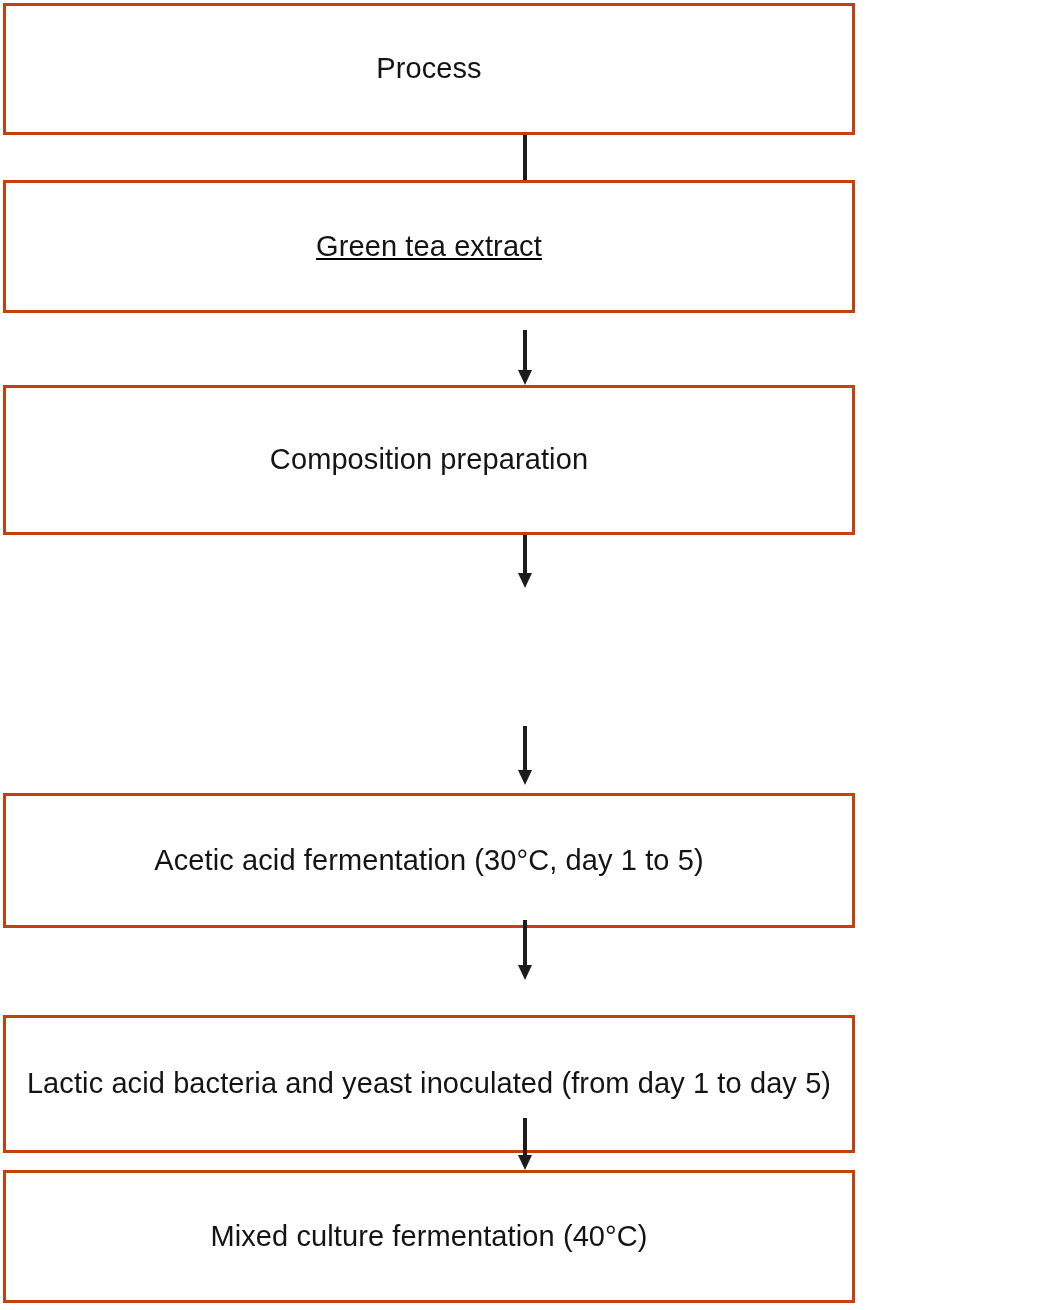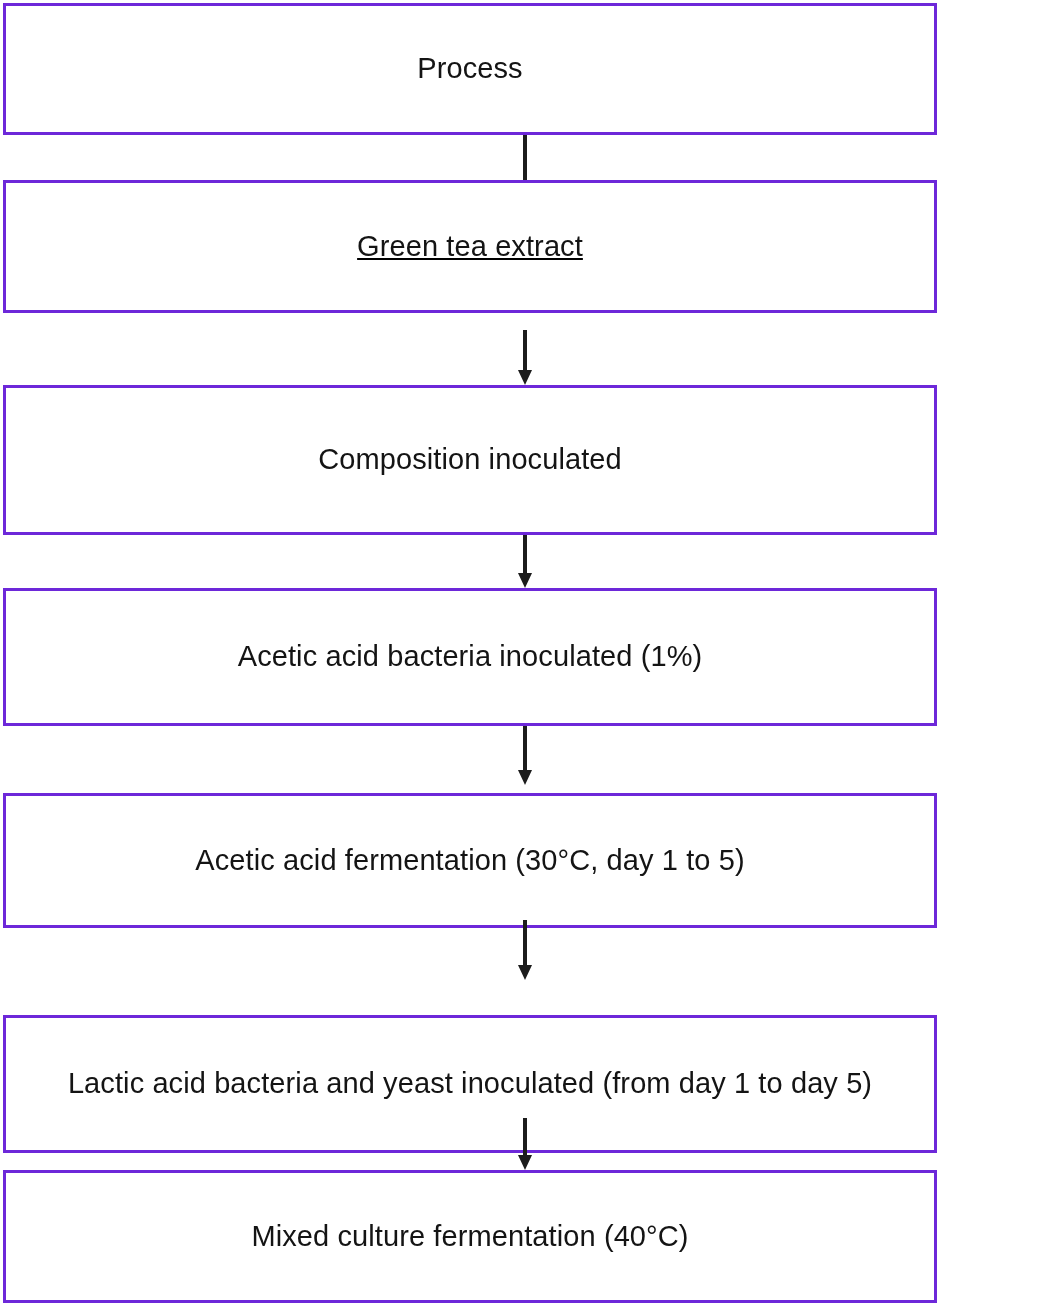--- a/index.html
+++ b/index.html
@@ -15,23 +15,23 @@
   #flowchart {
     position: relative;
     width: 1049px;
     height: 1310px;
     background: #ffffff;
     overflow: hidden;
   }
   .node-box {
     position: absolute;
     left: 3px;
-    width: 934px;
+    width: 852px;
     box-sizing: border-box;
-    border: 3px solid #6d28d9;
+    border: 3px solid #c2410c;
     background: #ffffff;
     display: flex;
     align-items: center;
     justify-content: center;
   }
   .node-label {
     font-family: "Liberation Sans", sans-serif;
     font-size: 29px;
     line-height: 1.1;
     color: #141414;
@@ -112,31 +112,28 @@
   <div class="node-box box-2">
     <span class="node-label">Green tea extract</span>
   </div>
 
   <div class="connector conn-2">
     <div class="shaft"></div>
     <div class="head"></div>
   </div>
 
   <div class="node-box box-3">
-    <span class="node-label">Composition inoculated</span>
+    <span class="node-label">Composition preparation</span>
   </div>
 
   <div class="connector conn-3">
     <div class="shaft"></div>
     <div class="head"></div>
   </div>
 
-  <div class="node-box box-4">
-    <span class="node-label">Acetic acid bacteria inoculated (1%)</span>
-  </div>
 
   <div class="connector conn-4">
     <div class="shaft"></div>
     <div class="head"></div>
   </div>
 
   <div class="node-box box-5">
     <span class="node-label">Acetic acid fermentation (30°C, day 1 to 5)</span>
   </div>
 

